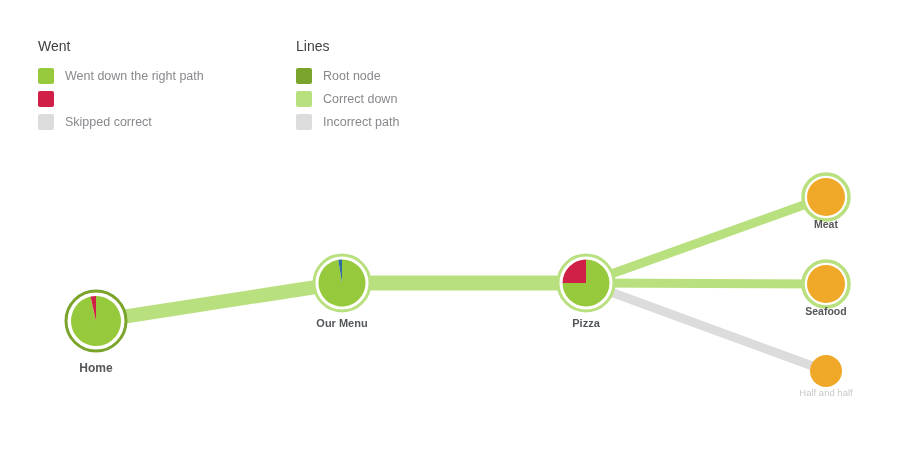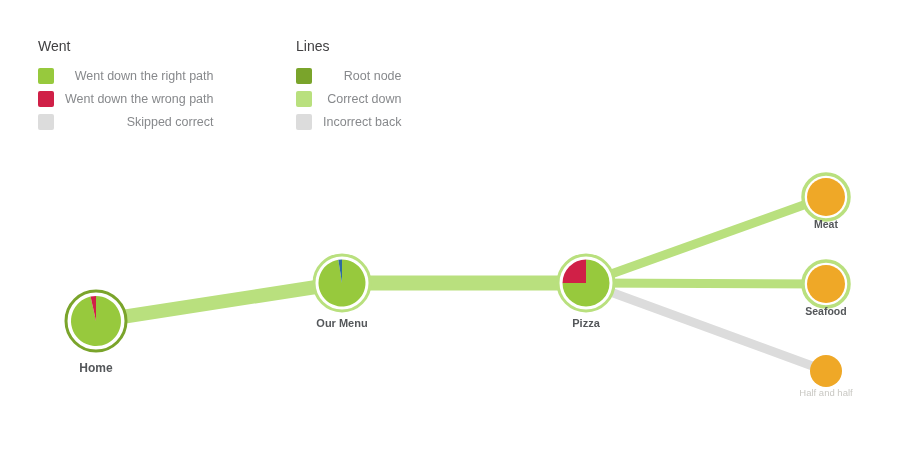--- a/index.html
+++ b/index.html
@@ -24,21 +24,20 @@
   .legend-title {
     font-size: 14px;
     color: #414042;
     margin-bottom: 14px;
   }
   .legend-item {
     display: flex;
     align-items: center;
     margin-bottom: 7px;
     height: 16px;
-    justify-content: space-between;
   }
   .swatch {
     width: 16px;
     height: 16px;
     border-radius: 2px;
     margin-right: 11px;
     flex: 0 0 16px;
   }
   .legend-label {
     font-size: 12.5px;
@@ -98,37 +97,36 @@
     </svg>
 
   <div class="legend" id="legend-pies">
     <div class="legend-title">Went</div>
     <div class="legend-item">
       <div class="swatch" style="background: rgb(151, 201, 61);"></div>
       <span class="legend-label">Went down the right path</span>
     </div>
     <div class="legend-item">
       <div class="swatch" style="background: rgb(208, 32, 71);"></div>
-      <span class="legend-label">Went down the wrong path</span>
     </div>
     <div class="legend-item">
       <div class="swatch" style="background: rgb(220, 220, 220);"></div>
       <span class="legend-label">Skipped correct</span>
     </div>
   </div>
 
   <div class="legend" id="legend-lines">
     <div class="legend-title">Lines</div>
     <div class="legend-item">
       <div class="swatch" style="background: rgb(122, 164, 43);"></div>
       <span class="legend-label">Root node</span>
     </div>
     <div class="legend-item">
       <div class="swatch" style="background: rgb(185, 224, 126);"></div>
       <span class="legend-label">Correct down</span>
     </div>
     <div class="legend-item">
       <div class="swatch" style="background: rgb(220, 220, 220);"></div>
-      <span class="legend-label">Incorrect back</span>
+      <span class="legend-label">Incorrect path</span>
     </div>
   </div>
 
 </div>
 
 </body></html>

